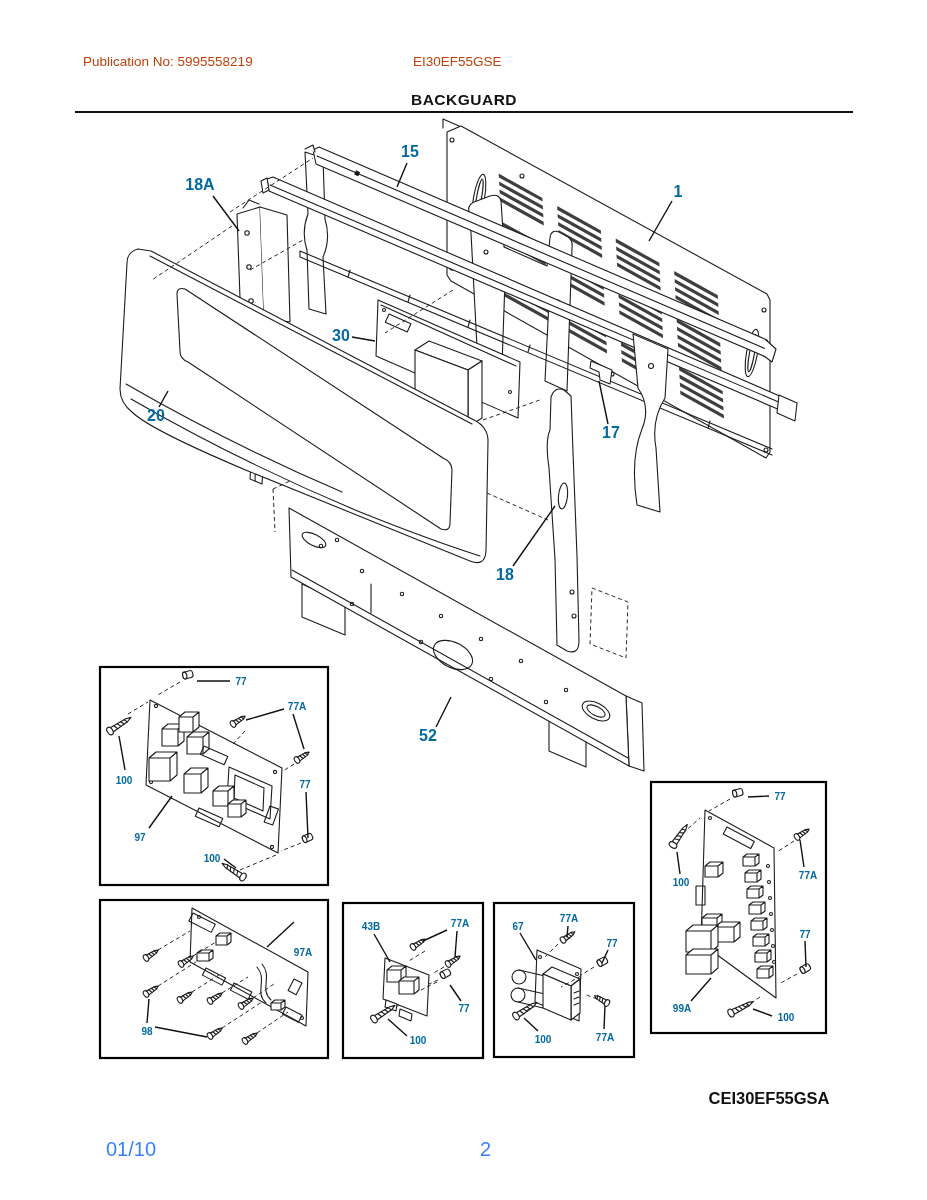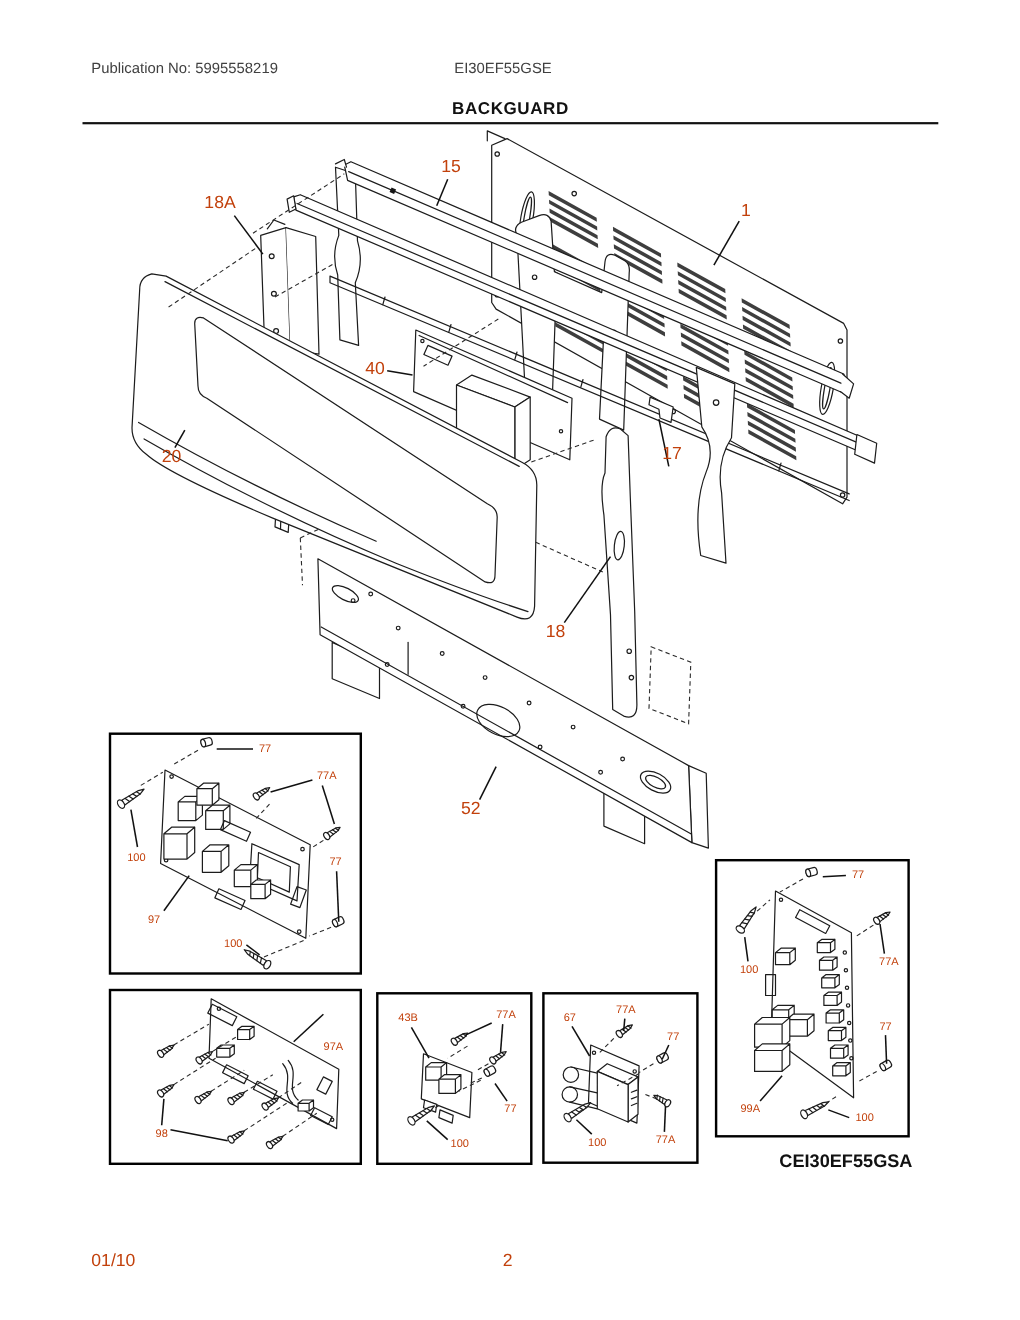--- a/index.html
+++ b/index.html
@@ -5,28 +5,28 @@
   html,body{margin:0;padding:0;background:#888;}
   #page{position:relative;width:927px;height:1200px;background:#fff;overflow:hidden;
         font-family:"Liberation Sans",sans-serif;color:#111;}
   #art{position:absolute;left:0;top:0;}
   .ln{stroke:#1c1c1c;stroke-width:1.1;fill:none;stroke-linejoin:round;stroke-linecap:round;}
   .wf{fill:#fff;}
   .dash{stroke:#2a2a2a;stroke-width:1;stroke-dasharray:4 3;fill:none;}
   .ldr{stroke:#111;stroke-width:1.4;fill:none;}
   .bx{fill:none;stroke:#000;stroke-width:2.2;}
   .dot{fill:#161616;}
-  .lbl{position:absolute;transform:translate(-50%,-50%);font-weight:normal;font-size:16px;
-       white-space:nowrap;color:#c2410c;}
+  .lbl{position:absolute;transform:translate(-50%,-50%);font-weight:bold;font-size:16px;
+       white-space:nowrap;color:#0369a1;}
   .lbl.sm{font-size:10px;}
-  .hdr{position:absolute;font-size:13.5px;color:#404040;white-space:nowrap;text-align:right;}
+  .hdr{position:absolute;font-size:13.5px;color:#c2410c;white-space:nowrap;text-align:right;}
   .title{position:absolute;transform:translate(-50%,0);font-weight:bold;font-size:15.5px;letter-spacing:.5px;}
-  .variant{position:absolute;transform:translate(-50%,-50%);font-weight:bold;font-size:16.5px;}
+  .variant{position:absolute;transform:translate(-50%,-50%);font-weight:bold;font-size:16.5px;margin-top:42px;}
   .rule{position:absolute;left:75px;top:111px;width:778px;height:1.5px;background:#111;}
-  .ftr{position:absolute;font-size:16px;color:#c2410c;}
+  .ftr{position:absolute;font-size:20px;color:#3b82f6;margin-left:23px;}
 </style>
 </head>
 <body>
 
 <div id="page">
 
   <div class="hdr" style="left:83px;top:54px">Publication No: 5995558219</div>
   <div class="hdr" style="left:413px;top:54px">EI30EF55GSE</div>
   <div class="title" style="left:464px;top:91px">BACKGUARD</div>
   <div class="rule"></div>
@@ -440,23 +440,23 @@
         <line x1="804" y1="867" x2="800" y2="840" class="ldr"></line>
         <line x1="805" y1="941" x2="806" y2="967" class="ldr"></line>
         <line x1="691" y1="1001" x2="711" y2="978" class="ldr"></line>
         <line x1="772" y1="1016" x2="753" y2="1009" class="ldr"></line>
       </g>
   </svg>
 
   <div class="lbl" style="left:410px;top:152px">15</div>
   <div class="lbl" style="left:200px;top:185px">18A</div>
   <div class="lbl" style="left:678px;top:192px">1</div>
-  <div class="lbl" style="left:341px;top:336px">40</div>
+  <div class="lbl" style="left:341px;top:336px">30</div>
   <div class="lbl" style="left:156px;top:416px">20</div>
-  <div class="lbl" style="left:611px;top:413px">17</div>
+  <div class="lbl" style="left:611px;top:433px">17</div>
   <div class="lbl" style="left:505px;top:575px">18</div>
   <div class="lbl" style="left:428px;top:736px">52</div>
 
   <div class="lbl sm" style="left:241px;top:681px">77</div>
   <div class="lbl sm" style="left:297px;top:706px">77A</div>
   <div class="lbl sm" style="left:124px;top:780px">100</div>
   <div class="lbl sm" style="left:305px;top:784px">77</div>
   <div class="lbl sm" style="left:140px;top:837px">97</div>
   <div class="lbl sm" style="left:212px;top:858px">100</div>
 

